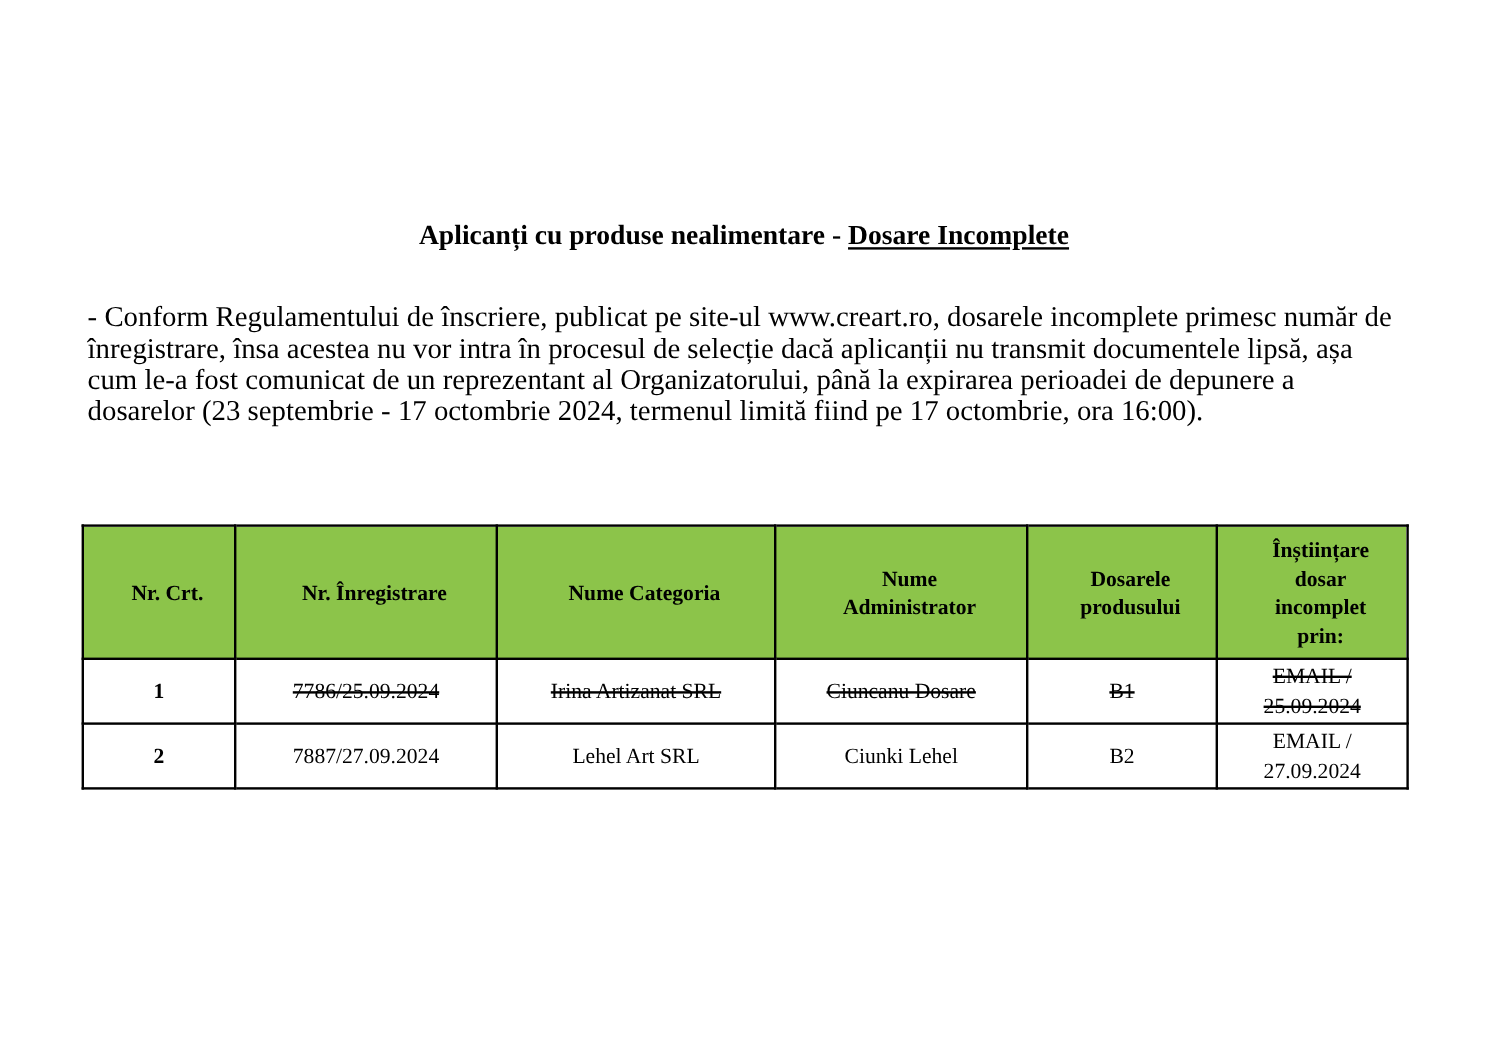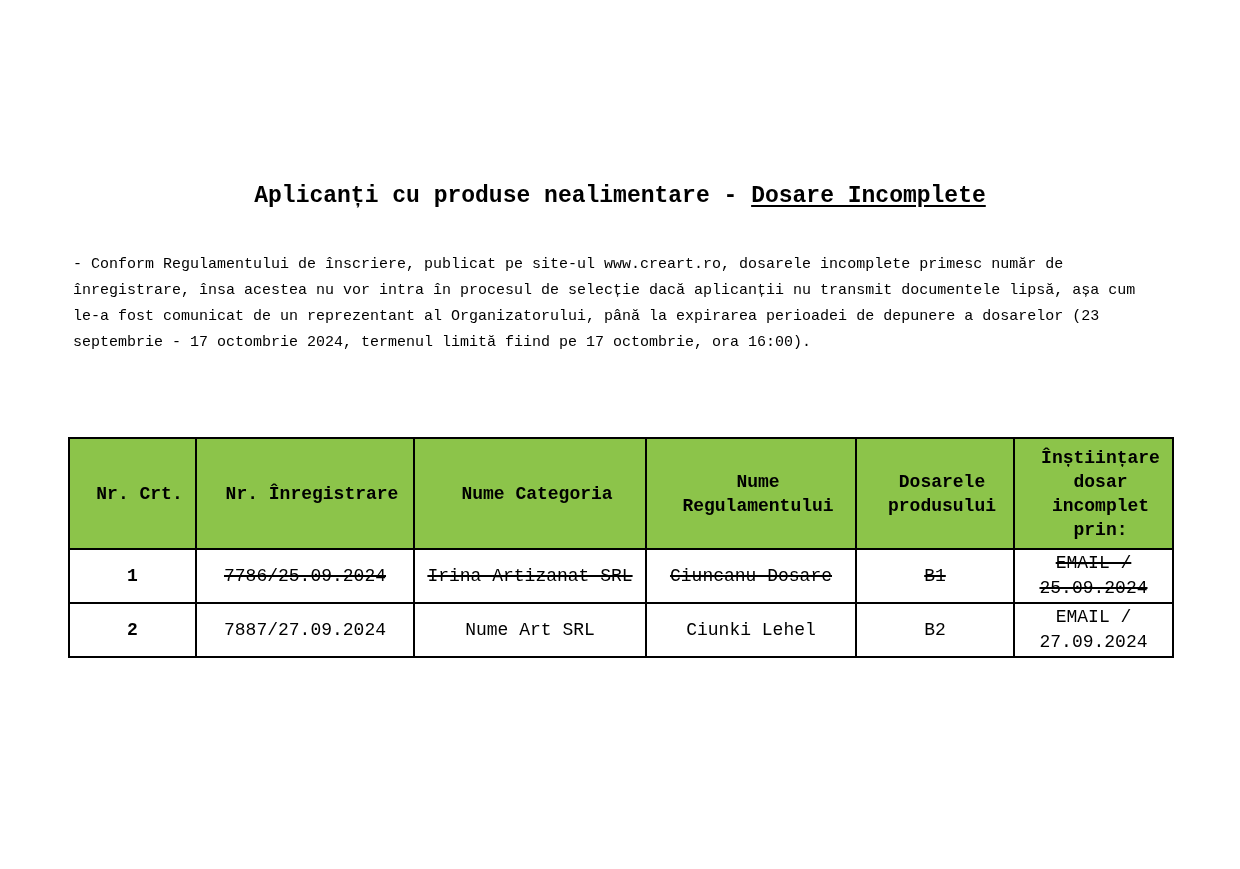--- a/index.html
+++ b/index.html
@@ -3,21 +3,21 @@
 <meta charset="utf-8">
 <style>
   * { margin: 0; padding: 0; box-sizing: border-box; }
   html, body { background: #ffffff; }
   .page {
     position: relative;
     width: 1240px;
     height: 869px;
     background: #ffffff;
     color: #000000;
-    font-family: Liberation Mono, monospace;
+    font-family: Liberation Serif, serif;
     overflow: hidden;
   }
   .doc-title {
     position: absolute;
     top: 181px;
     left: 0;
     right: 0;
     text-align: center;
     font-size: 23px;
     font-weight: bold;
@@ -27,21 +27,21 @@
   .doc-title .underlined {
     text-decoration: underline;
     text-decoration-thickness: 2px;
     text-underline-offset: 3px;
   }
   .doc-paragraphs {
     position: absolute;
     top: 252px;
     left: 73px;
     width: 1094px;
-    font-size: 15px;
+    font-size: 24px;
     line-height: 26px;
   }
   .doc-paragraphs p + p { margin-top: 6px; }
   table.applicants {
     position: absolute;
     top: 437px;
     left: 68px;
     width: 1104px;
     border-collapse: collapse;
     table-layout: fixed;
@@ -93,21 +93,21 @@
       <col style="width:210px">
       <col style="width:158px">
       <col style="width:159px">
     </colgroup>
     <thead>
       <tr>
         <th>Nr. Crt.</th>
         <th>Nr. Înregistrare</th>
         <th>Nume Categoria</th>
         <th>Nume
-Regulamentului</th>
+Administrator</th>
         <th>Dosarele
 produsului</th>
         <th>Înștiințare
 dosar
 incomplet
 prin:</th>
       </tr>
     </thead>
     <tbody>
       <tr class="struck">
@@ -115,21 +115,21 @@
         <td>7786/25.09.2024</td>
         <td>Irina Artizanat SRL</td>
         <td>Ciuncanu Dosare</td>
         <td>B1</td>
         <td>EMAIL /
 25.09.2024</td>
       </tr>
       <tr>
         <td class="row-num">2</td>
         <td>7887/27.09.2024</td>
-        <td>Nume Art SRL</td>
+        <td>Lehel Art SRL</td>
         <td>Ciunki Lehel</td>
         <td>B2</td>
         <td>EMAIL /
 27.09.2024</td>
       </tr>
     </tbody>
   </table>
 
 </div>
 

